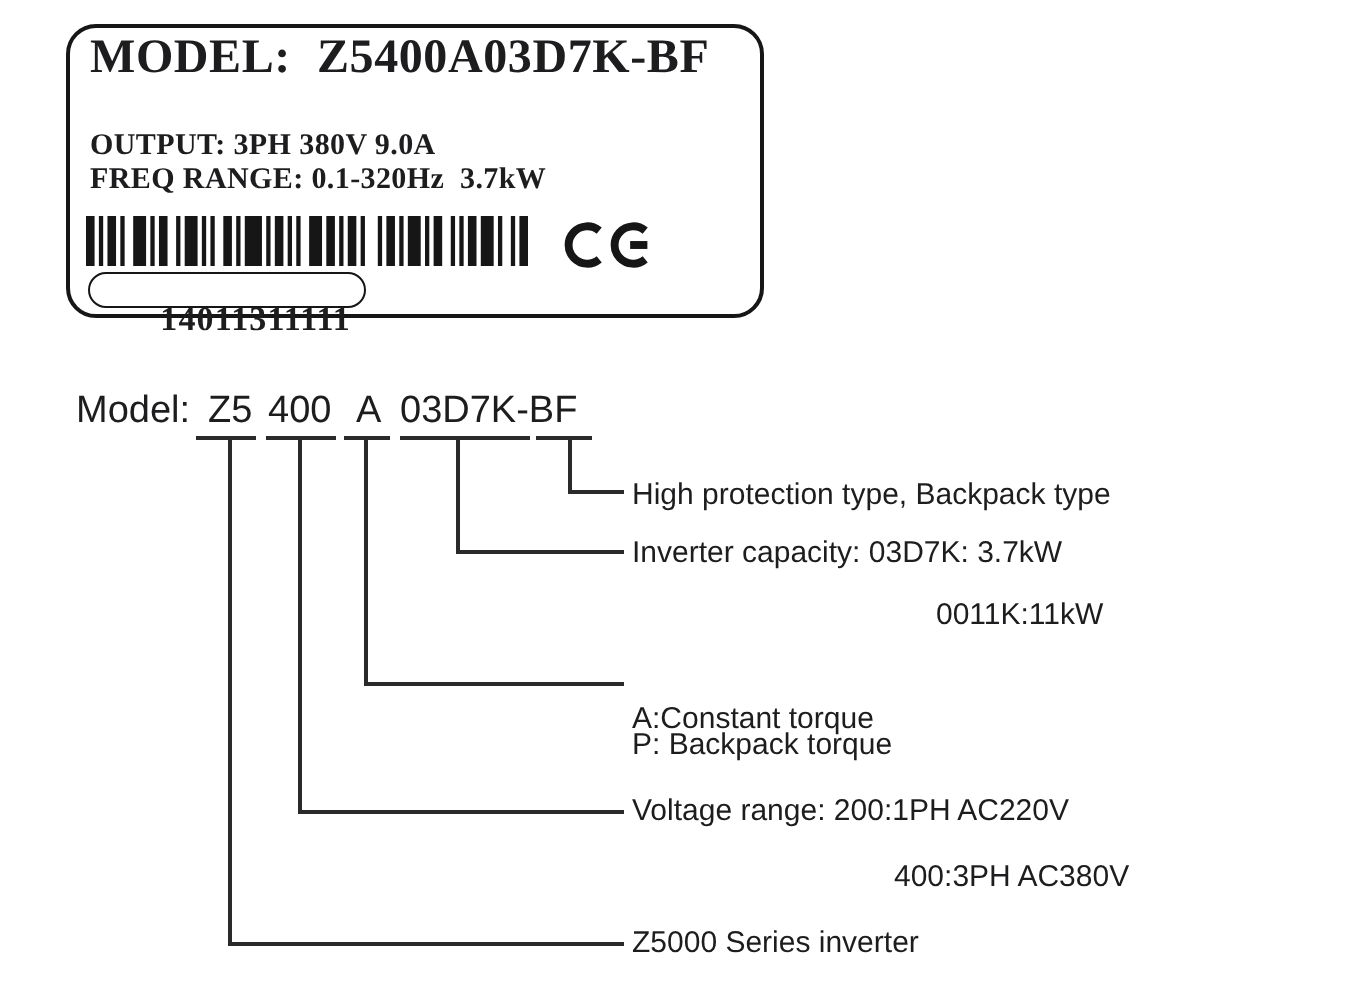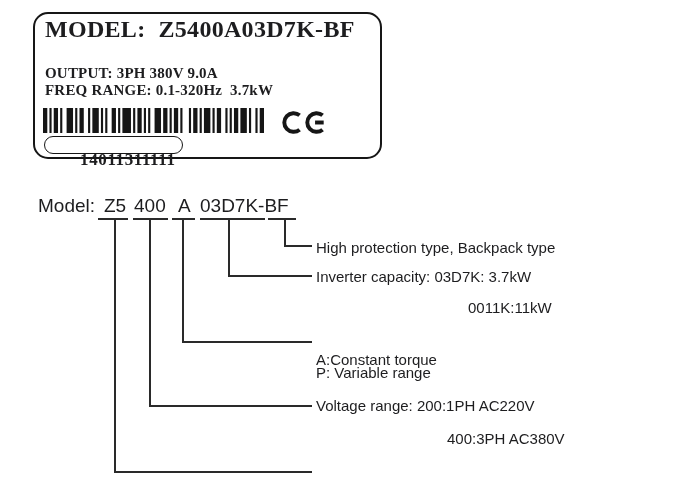--- a/index.html
+++ b/index.html
@@ -126,17 +126,18 @@
   <div class="v" style="left:149px;top:219px;height:188px"></div>
   <div class="h" style="left:149px;top:405px;width:163px"></div>
 
   <div class="v" style="left:114px;top:219px;height:254px"></div>
   <div class="h" style="left:114px;top:471px;width:198px"></div>
 
   <span class="lbl" style="left:316px;top:239px">High protection type, Backpack type</span>
   <span class="lbl" style="left:316px;top:268px">Inverter capacity: 03D7K: 3.7kW</span>
   <span class="lbl" style="left:468px;top:299px">0011K:11kW</span>
   <span class="lbl" style="left:316px;top:351px">A:Constant torque</span>
-  <span class="lbl" style="left:316px;top:364px">P: Variable range</span>
+  <span class="lbl" style="left:316px;top:364px">P: Backpack torque</span>
   <span class="lbl" style="left:316px;top:397px">Voltage range: 200:1PH AC220V</span>
   <span class="lbl" style="left:447px;top:430px">400:3PH AC380V</span>
+  <span class="lbl" style="left:316px;top:463px">Z5000 Series inverter</span>
 
 </div>
 
 </body></html>

